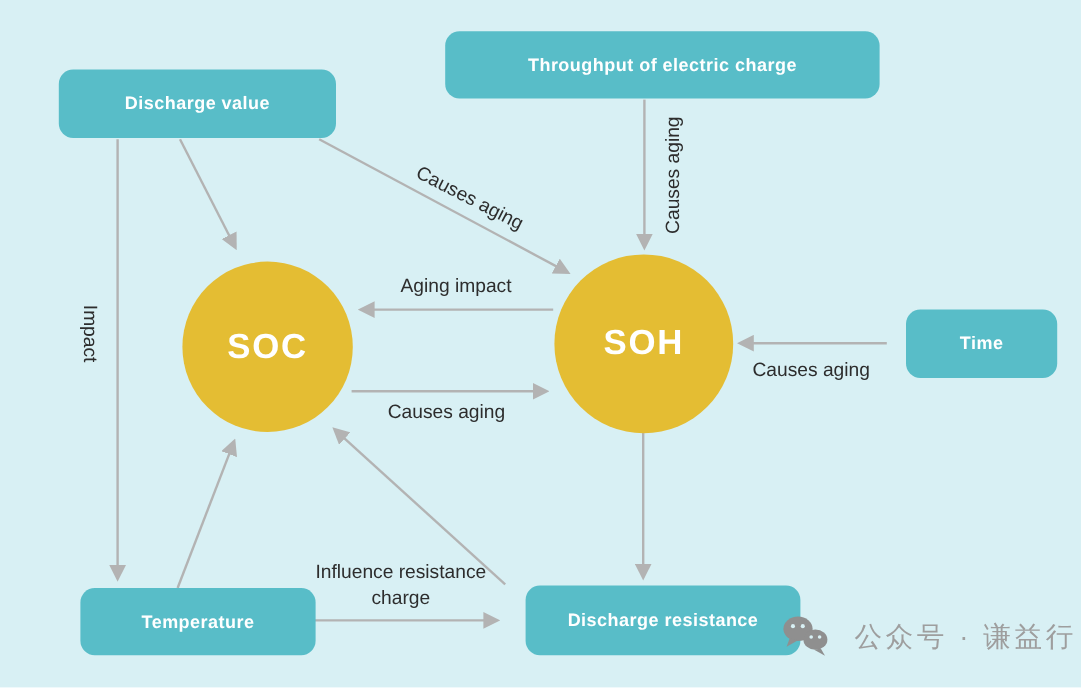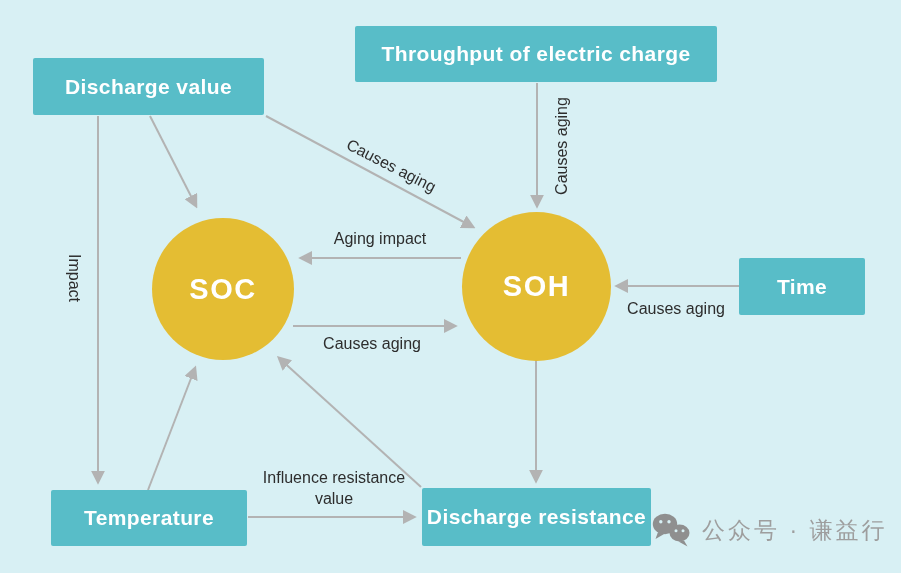--- a/index.html
+++ b/index.html
@@ -11,39 +11,40 @@
     position:relative; width:901px; height:573px; overflow:hidden;
     background:var(--bg);
     font-family:"Liberation Sans", sans-serif;
   }
   .edges-svg{position:absolute; left:0; top:0; width:901px; height:573px;}
   .edge{stroke:var(--arrow); stroke-width:2; fill:none;}
   #arrowhead path{fill:var(--arrow);}
   .node-box{
     position:absolute; display:flex; align-items:center; justify-content:center;
     background:var(--box); color:var(--node-text);
-    font-weight:700; font-size:21px; letter-spacing:.4px; border-radius:2px;
+    font-weight:700; font-size:15px; letter-spacing:.4px; border-radius:12px;
     text-align:center;
+    margin-left:16px;
   }
   .node-circle{
     position:absolute; display:flex; align-items:center; justify-content:center;
     background:var(--circle); color:var(--node-text); border-radius:50%;
     font-weight:700; font-size:29px; letter-spacing:1.5px;
   }
   .edge-label{
     position:absolute; color:var(--label); font-size:16px; white-space:nowrap;
     transform:translate(-50%,-50%);
   }
   .edge-label.rot-cw{transform:translate(-50%,-50%) rotate(90deg);}
   .edge-label.rot-ccw{transform:translate(-50%,-50%) rotate(-90deg);}
   .edge-label.rot-diag{transform:translate(-50%,-50%) rotate(27deg);}
   .edge-label.wrap{white-space:normal; width:170px; text-align:center; line-height:21px;}
   .watermark{
     position:absolute; left:652px; top:512px; display:flex; align-items:center;
-    gap:10px; color:var(--watermark);
+    gap:20px; color:var(--watermark);
   }
   .watermark-text{font-size:23px; letter-spacing:3px; font-weight:400;}
   .wechat-icon{display:block;}
 </style>
 </head>
 <body>
 
 <div class="stage">
 
   <svg class="edges-svg" viewBox="0 0 901 573" xmlns="http://www.w3.org/2000/svg">
@@ -84,21 +85,21 @@
   <div class="edge-label rot-ccw" style="left:562px; top:146px;">Causes aging</div>
 
   <div class="edge-label" style="left:380px; top:239px;">Aging impact</div>
 
   <div class="edge-label" style="left:372px; top:344px;">Causes aging</div>
 
   <div class="edge-label" style="left:676px; top:309px;">Causes aging</div>
 
   <div class="edge-label rot-cw" style="left:74px; top:278px;">Impact</div>
 
-  <div class="edge-label wrap" style="left:334px; top:488px;">Influence resistance value</div>
+  <div class="edge-label wrap" style="left:334px; top:488px;">Influence resistance charge</div>
 
   <div class="watermark">
     <svg class="wechat-icon" width="40" height="36" viewBox="0 0 40 36" xmlns="http://www.w3.org/2000/svg">
       <ellipse cx="13" cy="12" rx="12.2" ry="10.2" fill="#8f8f8f"></ellipse>
       <polygon points="6,20 3.5,27 13,21.5" fill="#8f8f8f"></polygon>
       <circle cx="8.8" cy="9.8" r="1.7" fill="#d8f0f4"></circle>
       <circle cx="17" cy="9.8" r="1.7" fill="#d8f0f4"></circle>
       <ellipse cx="27.5" cy="21" rx="10" ry="8.5" fill="#8f8f8f"></ellipse>
       <polygon points="32,28.5 35.5,34.5 26.5,29.5" fill="#8f8f8f"></polygon>
       <circle cx="24" cy="18.8" r="1.5" fill="#d8f0f4"></circle>

